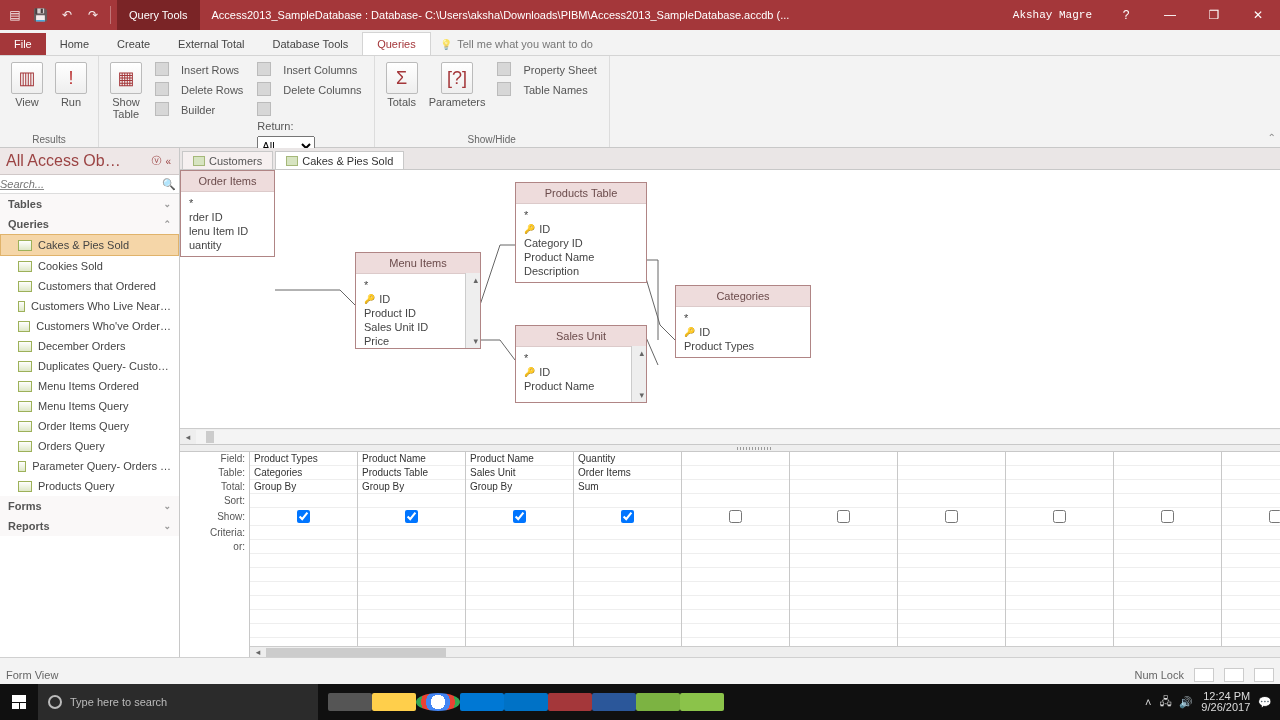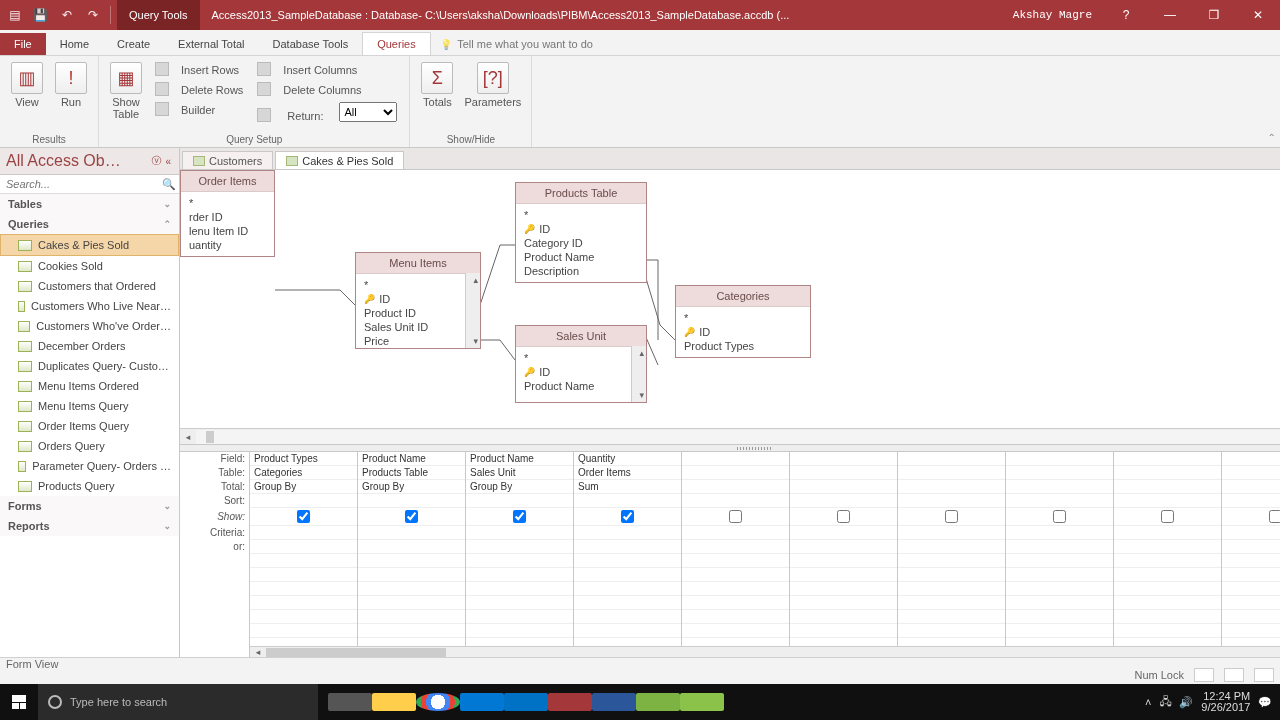--- a/index.html
+++ b/index.html
@@ -28,31 +28,31 @@
 .ribbon { height:92px; background:#f3f3f3; border-bottom:1px solid #c8c8c8; display:flex; }
 .group { border-right:1px solid #dcdcdc; padding:2px 8px 0; display:flex; flex-direction:column; justify-content:space-between; }
 .group .body { display:flex; gap:6px; align-items:flex-start; flex:1; }
 .group .label { text-align:center; font-size:10px; color:#666; padding-bottom:2px; }
 .bigbtn { display:flex; flex-direction:column; align-items:center; gap:2px; padding:4px 2px; min-width:38px; color:#555; }
 .bigbtn .icon { width:32px; height:32px; background:#e0e0e0; border:1px solid #bbb; border-radius:2px; }
 .bigbtn .icon.col { background:linear-gradient(#fff,#eee); display:flex; align-items:center; justify-content:center; font-size:18px; color:#a4373a; }
 .smallrows { display:flex; flex-direction:column; gap:2px; padding-top:2px; }
 .smallbtn { display:flex; align-items:flex-end; gap:12px; color:#555; padding:2px 4px; white-space:nowrap; }
 .smallbtn .i { width:14px; height:14px; background:#d7d7d7; border:1px solid #bbb; }
-.returnrow { display:flex; align-items:flex-end; gap:16px; }
+.returnrow { display:flex; align-items:flex-start; gap:4px;flex-direction:column; }
 .returnrow select { font-size:11px; height:20px; width:58px; }
 
 
 .main { display:flex; height:514px; }
 .navpane { width:180px; border-right:1px solid #c8c8c8; background:#fff; display:flex; flex-direction:column; }
 .navhead { background:#eee7e7; border-bottom:1px solid #d0c8c8; padding:4px 6px; display:flex; align-items:center; }
 .navhead .title { color:#9b4343; font-size:16px; flex:1; white-space:nowrap; overflow:hidden; }
 .navhead .ctl { color:#9b4343; font-size:10px; padding:0 2px; }
 .navsearch { display:flex; border-bottom:1px solid #ddd; }
-.navsearch input { flex:1; border:none; padding:3px 6px; font-style:italic; color:#888; outline:none; }
+.navsearch input { flex:1; border:none; padding:3px 0; font-style:italic; color:#888; outline:none;text-decoration:underline; }
 .navsearch .btn { width:20px; display:flex; align-items:center; justify-content:center; color:#888; }
 .navgroup { padding:4px 8px; font-weight:bold; color:#555; background:#faf8f8; display:flex; justify-content:space-between; align-items:center; }
 .navgroup .chev { font-size:9px; color:#999; }
 .navitem { display:flex; align-items:center; gap:6px; padding:4px 8px 4px 18px; color:#444; white-space:nowrap; overflow:hidden; text-overflow:ellipsis; }
 .navitem.sel { background:#f5d6a8; border:1px solid #e0b36b; padding-left:17px; }
 .navitem .i { width:14px; height:11px; background:linear-gradient(#fff,#dfe8c8); border:1px solid #9db159; position:relative; }
 .navitem .i::after { content:""; position:absolute; right:-2px; top:-2px; width:0; height:0; }
 
 
 .work { flex:1; display:flex; flex-direction:column; position:relative; background:#f9f9f9; }
@@ -78,33 +78,33 @@
 .hscroll .track { flex:1; height:14px; background:#f4f4f4; position:relative; }
 .hscroll .thumb { position:absolute; left:10px; top:1px; width:8px; height:12px; background:#ccc; }
 
 .splitter { height:8px; background:#eee; border-top:1px solid #c8c8c8; border-bottom:1px solid #c8c8c8; display:flex; align-items:center; justify-content:center; }
 .splitter .grip { width:36px; height:3px; background:repeating-linear-gradient(90deg,#999 0 1px,transparent 1px 3px); }
 
 
 .gridwrap { height:210px; background:#fff; display:flex; }
 .gridlabels { width:70px; border-right:1px solid #c8c8c8; }
 .gridlabels div { height:14px; line-height:14px; text-align:right; padding-right:4px; font-size:10px; color:#555; }
-.gridlabels .show { height:18px; line-height:18px;font-style:italic; }
+.gridlabels .show { height:18px; line-height:18px; }
 .gridcols { flex:1; display:flex; overflow:hidden; position:relative; }
 .gcol { width:108px; border-right:1px solid #c8c8c8; }
 .gcol .c { height:14px; line-height:14px; padding:0 4px; border-bottom:1px solid #eee; font-size:10px; color:#333; white-space:nowrap; overflow:hidden; }
 .gcol .c.show { height:18px; display:flex; align-items:center; justify-content:center; }
 .gcol .c.show input { margin:0; }
 .gridhscroll { position:absolute; left:70px; right:0; bottom:0; height:16px; background:#eee; border-top:1px solid #ccc; display:flex; }
 .gridhscroll .arr { width:16px; text-align:center; font-size:9px; color:#666; }
 .gridhscroll .track { flex:1; position:relative; }
 .gridhscroll .thumb { position:absolute; left:0; top:1px; width:180px; height:12px; background:#ccc; }
 
 
-.status { position:absolute; left:0; right:0; bottom:28px; height:35px; background:#f3f3f3; border-top:1px solid #d0d0d0; display:flex; padding:0 6px; font-size:10px; color:#666; }
+.status { position:absolute; left:0; right:0; bottom:28px; height:35px; background:#f3f3f3; border-top:1px solid #d0d0d0; display:flex; align-items:center; padding:0 6px; font-size:10px; color:#666; }
 .status .right { margin-left:auto; display:flex; gap:10px; align-items:center; }
 .status .vb { width:20px; height:14px; border:1px solid #ccc; background:#fff; }
 
 
 .taskbar { position:absolute; left:0; right:0; bottom:0; height:36px; background:#101010; display:flex; align-items:center; color:#fff; }
 .taskbar .start { width:38px; height:100%; display:flex; align-items:center; justify-content:center; }
 .taskbar .start .w { width:14px; height:14px; background:conic-gradient(#fff 0 25%,transparent 0 100%); display:grid; grid-template:1fr 1fr/1fr 1fr; gap:1px; }
 .taskbar .start .w span { background:#fff; }
 .taskbar .search { display:flex; align-items:center; background:#2b2b2b; height:100%; padding:0 10px; width:280px; color:#bbb; gap:8px; }
 .taskbar .search .o { width:14px; height:14px; border:2px solid #bbb; border-radius:50%; }
@@ -204,20 +204,30 @@
   <div class="group">
     <div class="body">
       <div class="bigbtn">
           <div class="icon col">Σ</div>
           <span>Totals</span>
         </div>
       <div class="bigbtn">
           <div class="icon col">[?]</div>
           <span>Parameters</span>
         </div>
+      <div class="smallrows">
+        <div class="smallbtn">
+            <span class="i"></span>
+            <span>Property Sheet</span>
+          </div>
+        <div class="smallbtn">
+            <span class="i"></span>
+            <span>Table Names</span>
+          </div>
+      </div>
     </div>
     <div class="label">Show/Hide</div>
   </div>
 </div>
 <div class="collapse-r">⌃</div>
 
 <div class="main">
 
   <div class="navpane">
     <div class="navhead">

